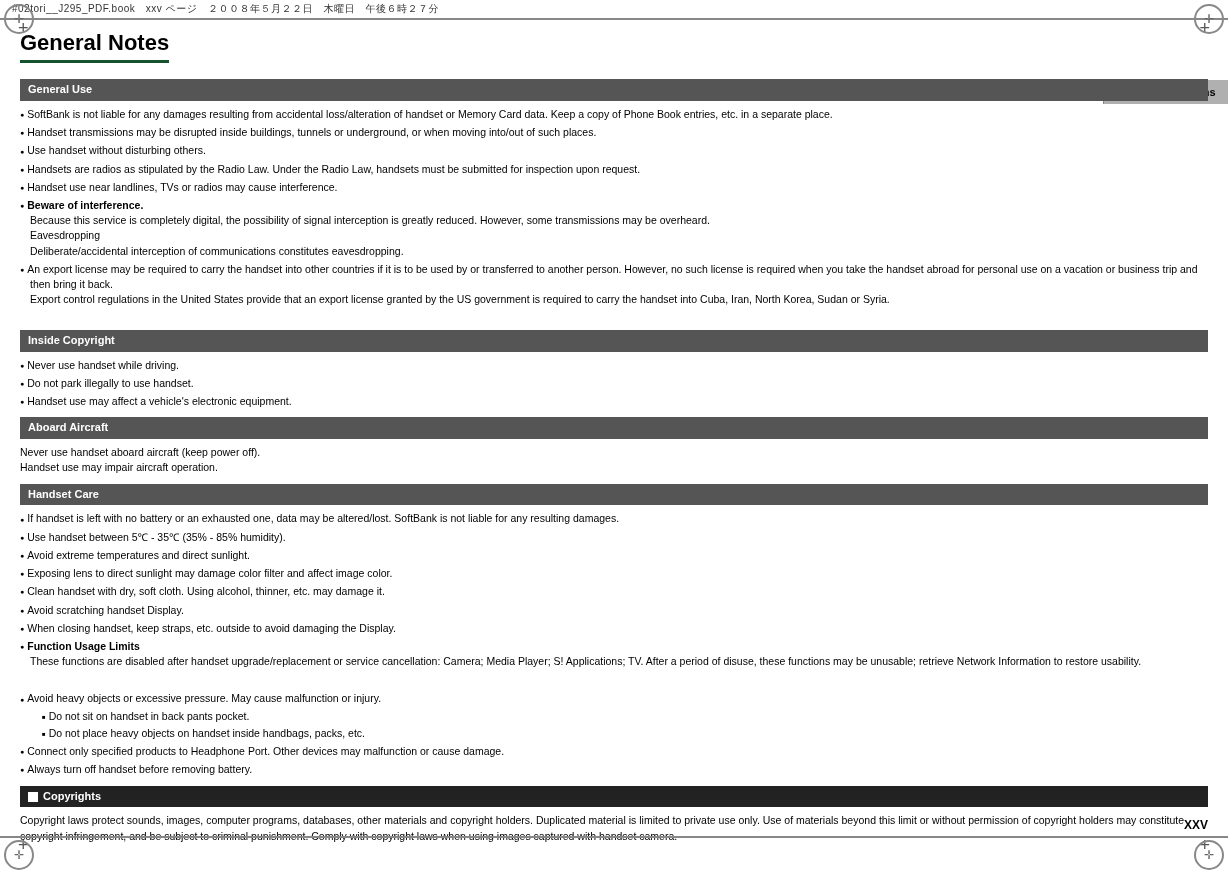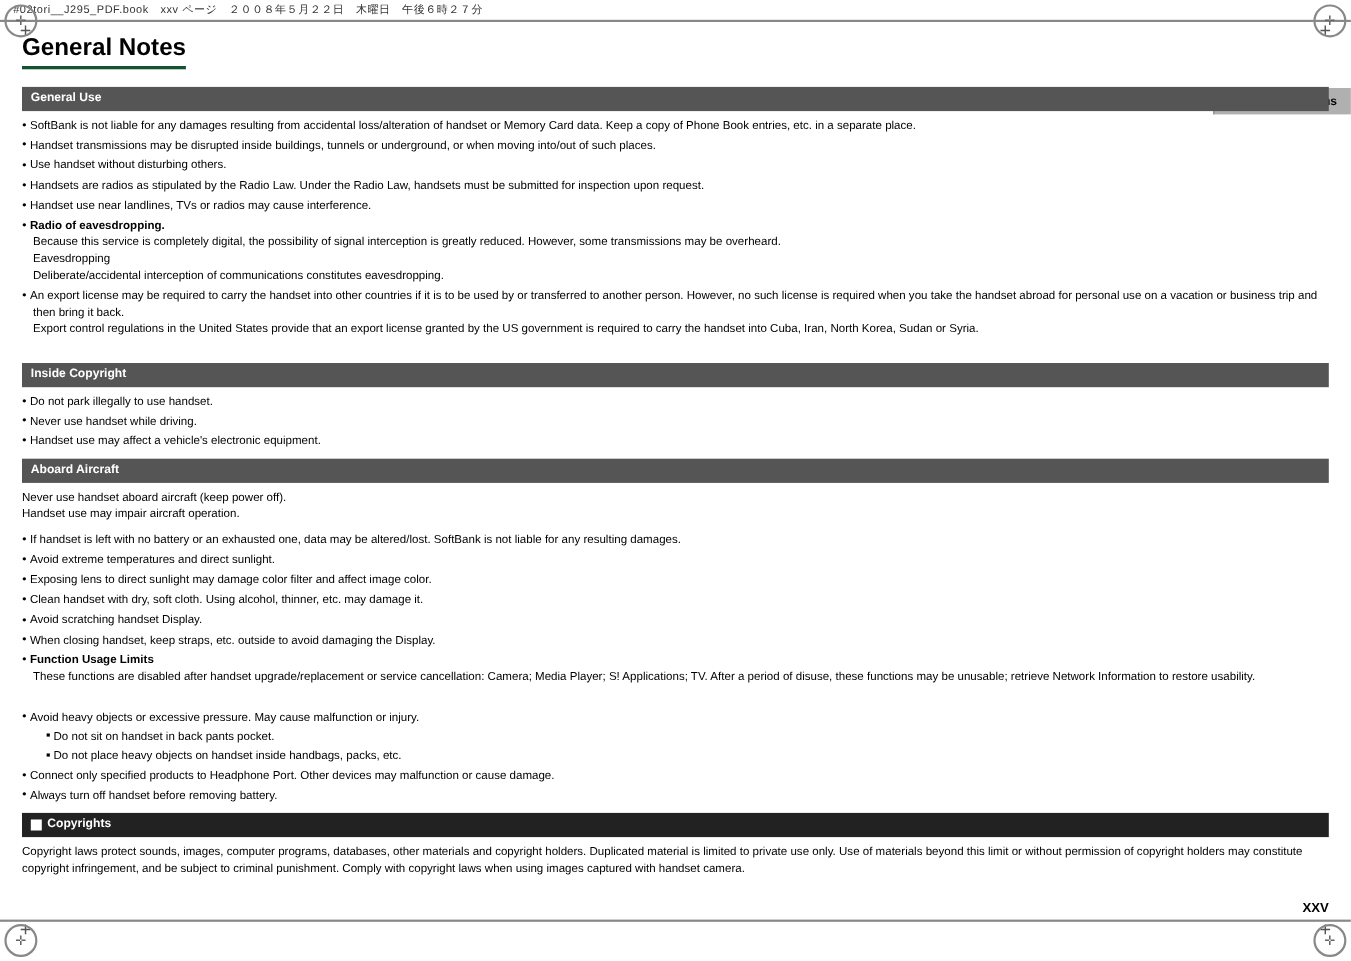--- a/index.html
+++ b/index.html
@@ -163,43 +163,45 @@
   <div class="columns">
 
     <div class="col col-left">
       <div class="section-header">General Use</div>
       <ul class="bullet-list">
         <li>SoftBank is not liable for any damages resulting from accidental loss/alteration of handset or Memory Card data. Keep a copy of Phone Book entries, etc. in a separate place.</li>
         <li>Handset transmissions may be disrupted inside buildings, tunnels or underground, or when moving into/out of such places.</li>
         <li>Use handset without disturbing others.</li>
         <li>Handsets are radios as stipulated by the Radio Law. Under the Radio Law, handsets must be submitted for inspection upon request.</li>
         <li>Handset use near landlines, TVs or radios may cause interference.</li>
-        <li><span class="bold-text">Radio of eavesdropping.</span><br>
+        <li><span class="bold-text">Beware of interference.</span><br>
         Because this service is completely digital, the possibility of signal interception is greatly reduced. However, some transmissions may be overheard.<br>
         Eavesdropping<br>
         Deliberate/accidental interception of communications constitutes eavesdropping.</li>
         <li>An export license may be required to carry the handset into other countries if it is to be used by or transferred to another person. However, no such license is required when you take the handset abroad for personal use on a vacation or business trip and then bring it back.<br>
         Export control regulations in the United States provide that an export license granted by the US government is required to carry the handset into Cuba, Iran, North Korea, Sudan or Syria.</li>
       </ul>
     </div>
 
     <div class="col col-mid">
 
       <div class="section-header">Inside Copyright</div>
       <ul class="bullet-list">
+        <li>Never use handset while driving.</li>
         <li>Do not park illegally to use handset.</li>
-        <li>Never use handset while driving.</li>
         <li>Handset use may affect a vehicle's electronic equipment.</li>
       </ul>
 
       <div class="section-header">Aboard Aircraft</div>
       <p style="margin-bottom:8px;">Never use handset aboard aircraft (keep power off).<br>Handset use may impair aircraft operation.</p>
 
+      <div class="section-header">Handset Care</div>
       <ul class="bullet-list">
         <li>If handset is left with no battery or an exhausted one, data may be altered/lost. SoftBank is not liable for any resulting damages.</li>
+        <li>Use handset between 5℃ - 35℃ (35% - 85% humidity).</li>
         <li>Avoid extreme temperatures and direct sunlight.</li>
         <li>Exposing lens to direct sunlight may damage color filter and affect image color.</li>
         <li>Clean handset with dry, soft cloth. Using alcohol, thinner, etc. may damage it.</li>
         <li>Avoid scratching handset Display.</li>
         <li>When closing handset, keep straps, etc. outside to avoid damaging the Display.</li>
         <li><span class="bold-text">Function Usage Limits</span><br>
         These functions are disabled after handset upgrade/replacement or service cancellation: Camera; Media Player; S! Applications; TV. After a period of disuse, these functions may be unusable; retrieve Network Information to restore usability.</li>
       </ul>
 
     </div>

